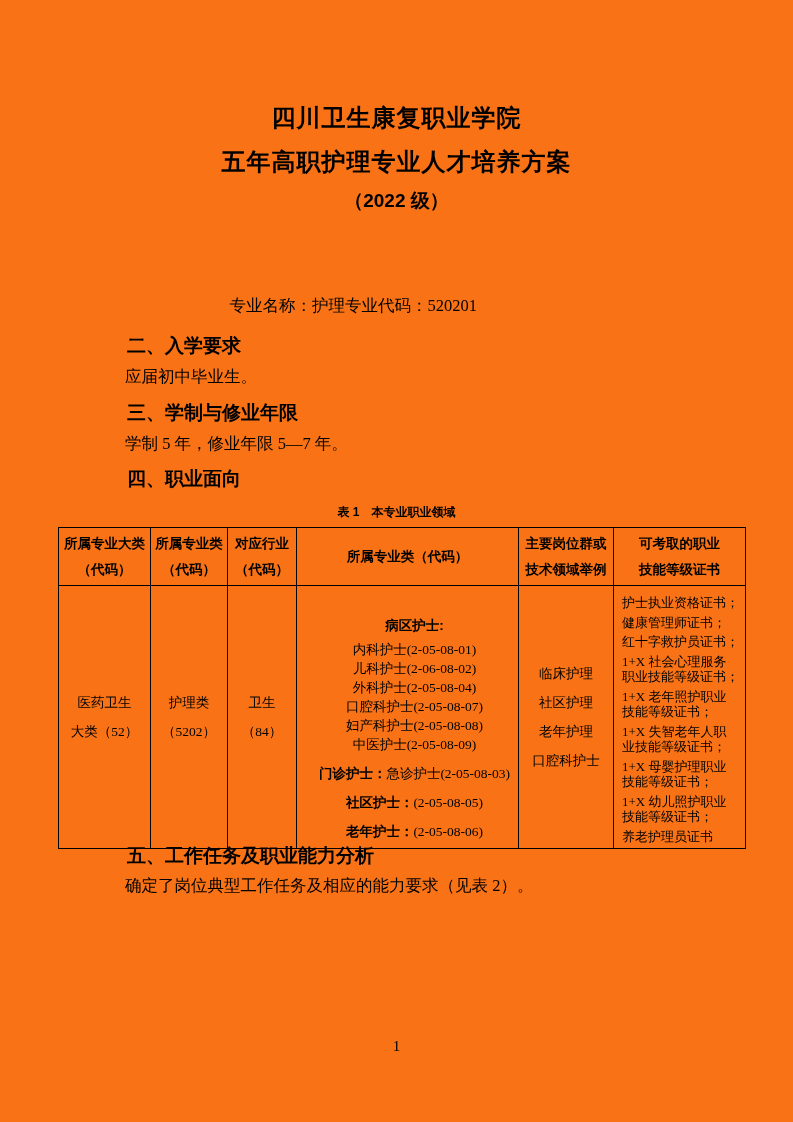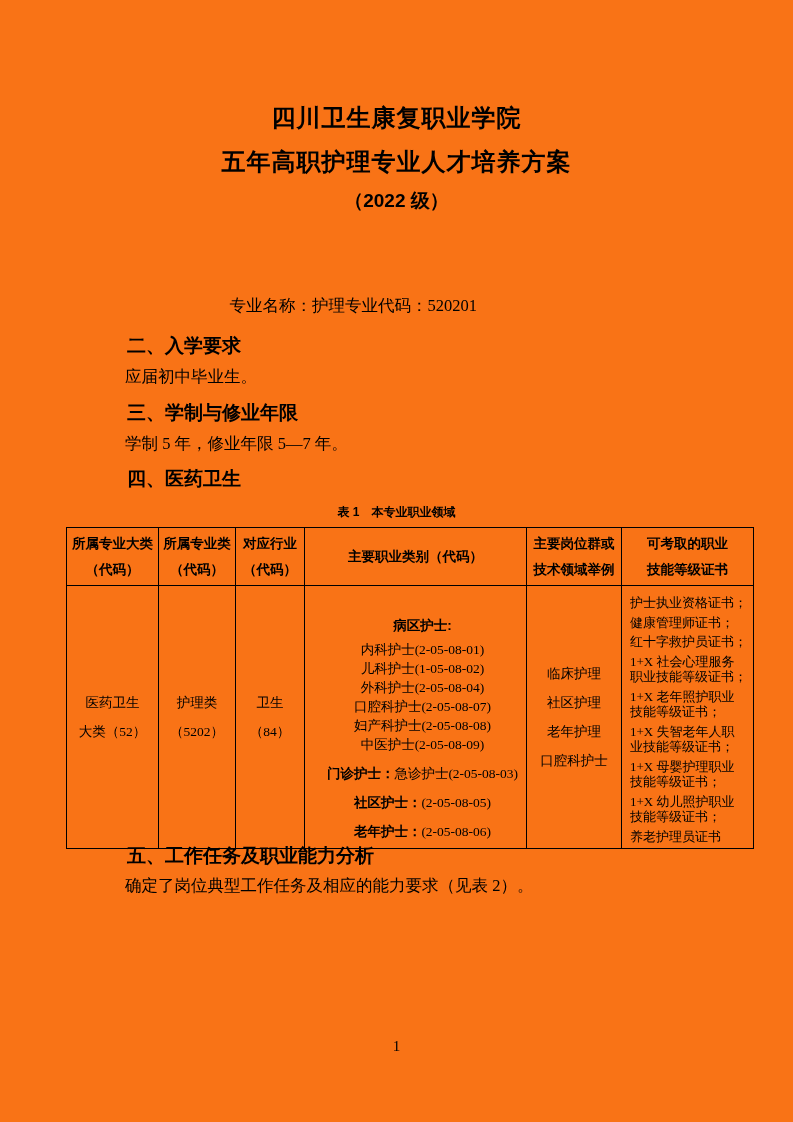--- a/index.html
+++ b/index.html
@@ -67,21 +67,21 @@
     width: 100%;
     text-align: center;
     font-family: "Liberation Sans", "DejaVu Sans", sans-serif;
     font-weight: bold;
     font-size: 12px;
   }
   
   .occupation-table {
     position: absolute;
     top: 527px;
-    left: 66px;
+    left: 58px;
     width: 687px;
     border-collapse: collapse;
     table-layout: fixed;
   }
   .occupation-table th, .occupation-table td {
     border: 1px solid #000000;
     vertical-align: middle;
   }
   .occupation-table th {
     font-family: "Liberation Sans", "DejaVu Sans", sans-serif;
@@ -147,21 +147,21 @@
     <span class="major-name">专业名称：护理</span>
     <span class="major-code">专业代码：520201</span>
   </div>
 
   <div class="sec-heading h-s2">二、入学要求</div>
   <div class="sec-body b-s2">应届初中毕业生。</div>
 
   <div class="sec-heading h-s3">三、学制与修业年限</div>
   <div class="sec-body b-s3">学制 5 年，修业年限 5—7 年。</div>
 
-  <div class="sec-heading h-s4">四、医药卫生</div>
+  <div class="sec-heading h-s4">四、职业面向</div>
 
   <div class="table-caption">表 1　本专业职业领域</div>
 
   <table class="occupation-table">
     <colgroup>
       <col style="width:92px">
       <col style="width:77px">
       <col style="width:69px">
       <col style="width:222px">
       <col style="width:95px">
@@ -175,21 +175,21 @@
         </th>
         <th>
           <span class="hline">所属专业类</span>
           <span class="hline">（代码）</span>
         </th>
         <th>
           <span class="hline">对应行业</span>
           <span class="hline">（代码）</span>
         </th>
         <th>
-          <span class="hline">主要职业类别（代码）</span>
+          <span class="hline">所属专业类（代码）</span>
         </th>
         <th>
           <span class="hline">主要岗位群或</span>
           <span class="hline">技术领域举例</span>
         </th>
         <th>
           <span class="hline">可考取的职业</span>
           <span class="hline">技能等级证书</span>
         </th>
       </tr>
@@ -204,21 +204,21 @@
           <div>护理类</div>
           <div>（5202）</div>
         </td>
         <td class="cell-center">
           <div>卫生</div>
           <div>（84）</div>
         </td>
         <td class="cell-occupations">
           <div class="occ-group-title">病区护士:</div>
           <div class="occ-item">内科护士(2-05-08-01)</div>
-          <div class="occ-item">儿科护士(1-05-08-02)</div>
+          <div class="occ-item">儿科护士(2-06-08-02)</div>
           <div class="occ-item">外科护士(2-05-08-04)</div>
           <div class="occ-item">口腔科护士(2-05-08-07)</div>
           <div class="occ-item">妇产科护士(2-05-08-08)</div>
           <div class="occ-item">中医护士(2-05-08-09)</div>
           <div class="occ-line">
             <span class="occ-group-title">门诊护士：</span><span>急诊护士(2-05-08-03)</span>
           </div>
           <div class="occ-line">
             <span class="occ-group-title">社区护士：</span><span>(2-05-08-05)</span>
           </div>

